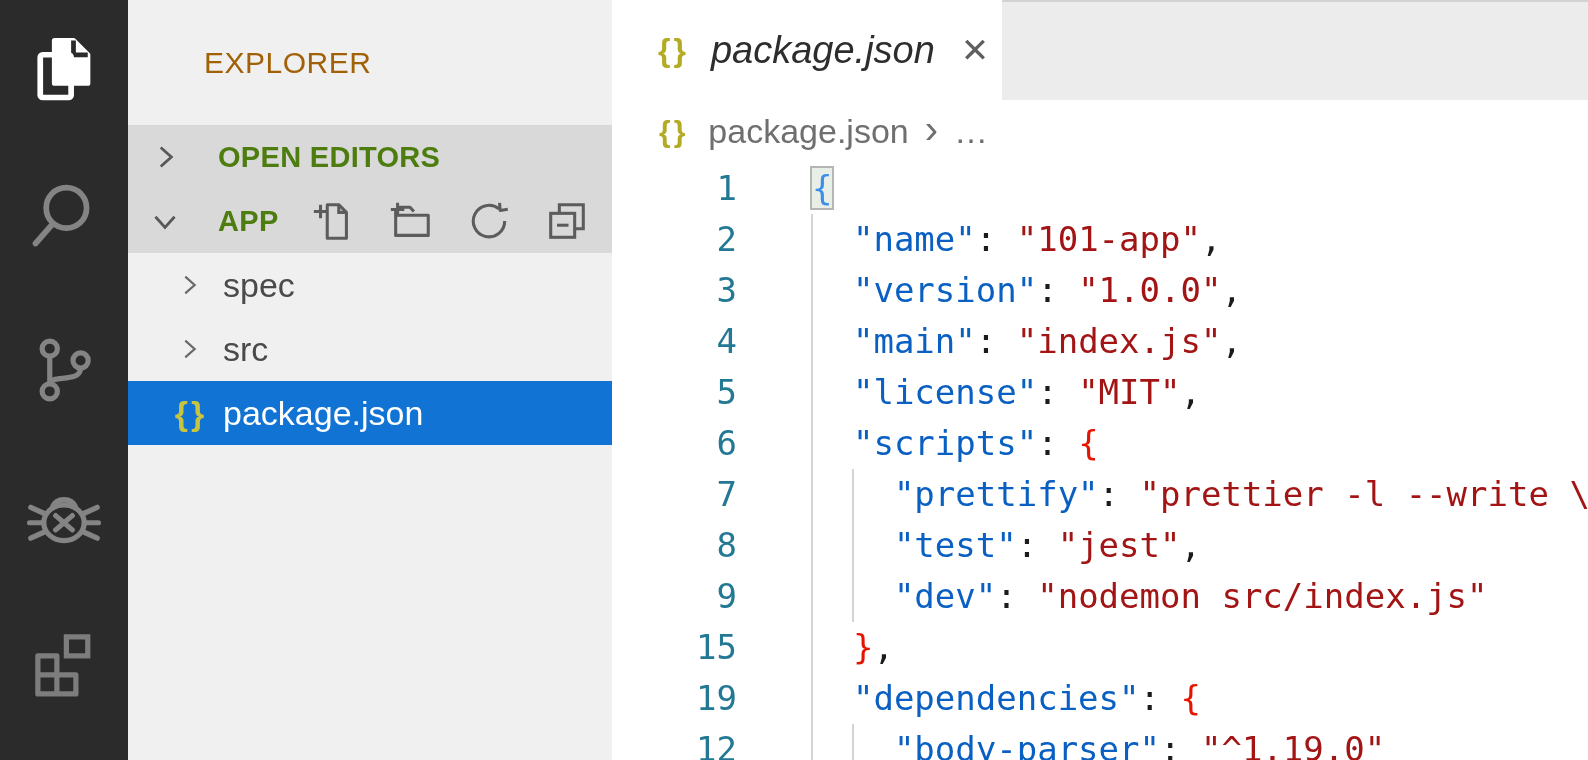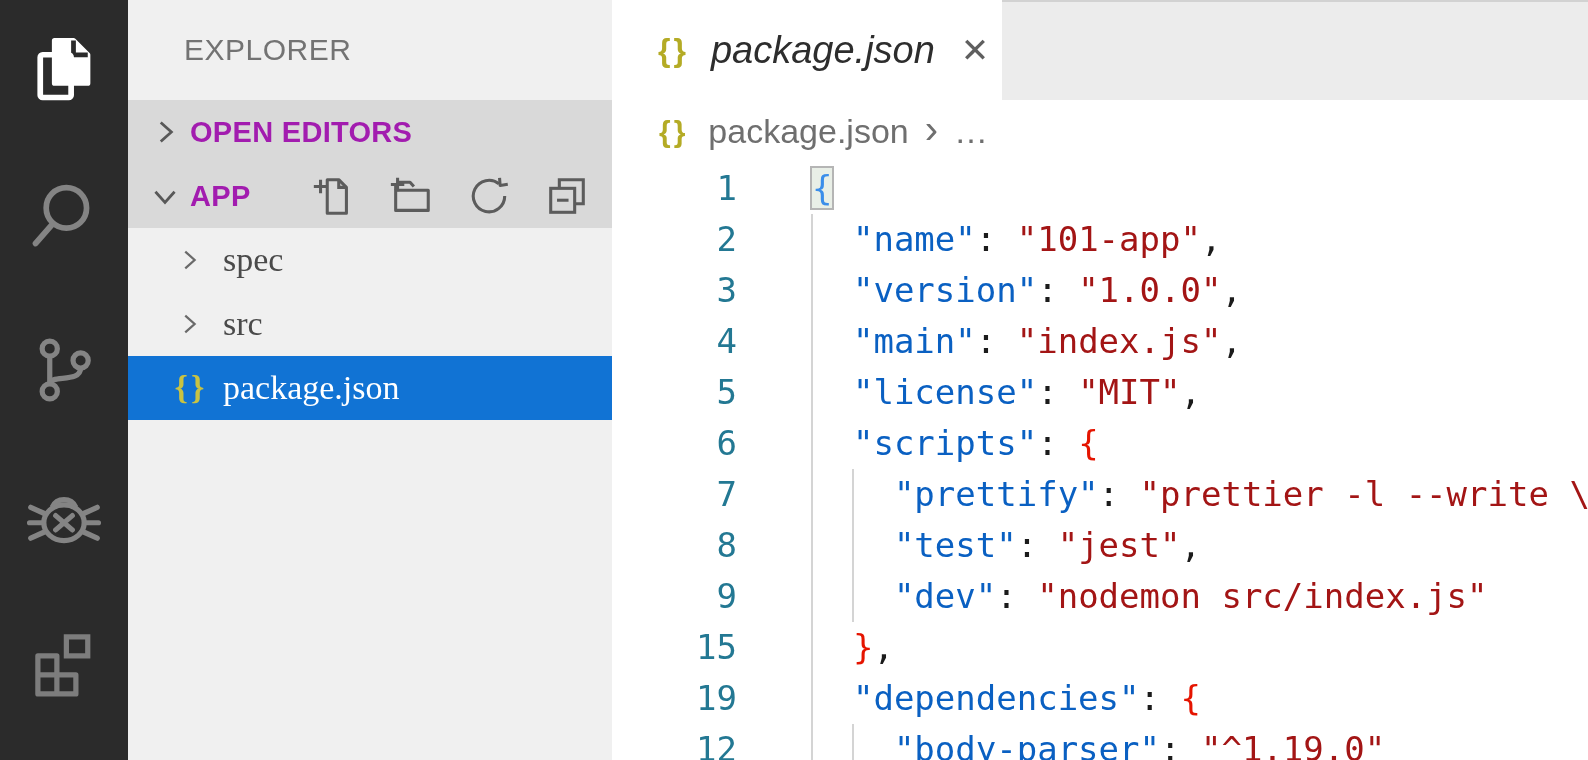--- a/index.html
+++ b/index.html
@@ -7,33 +7,33 @@
               font-family:"Liberation Sans","DejaVu Sans",sans-serif; }
   .root { position:relative; width:1588px; height:760px; display:flex; }
 
   
   .activitybar { width:128px; height:760px; background:#2b2b2b; position:relative; flex:none; }
   .ab-item { position:absolute; left:0; width:128px; height:110px; display:flex; align-items:center; justify-content:center; cursor:pointer; }
   .ab-item svg { width:76px; height:76px; }
 
   
   .sidebar { width:484px; height:760px; background:#f0f0f0; flex:none; display:flex; flex-direction:column; }
-  .sidebar-title { height:100px; display:flex; align-items:center; padding-left:56px;
-                   font-size:30px; color:#737373; letter-spacing:0.5px; }
+  .sidebar-title { height:125px; display:flex; align-items:center; padding-left:76px;
+                   font-size:30px; color:#a16207; letter-spacing:0.5px; }
   .sections { background:#d9d9d9; }
   .section-row { height:64px; display:flex; align-items:center; padding-left:20px; cursor:pointer; }
   .section-chev { width:34px; height:34px; margin-right:8px; flex:none; }
   .section-chev svg { width:34px; height:34px; }
-  .section-label { font-size:29px; font-weight:700; color:#a21caf; letter-spacing:0.3px; }
+  .section-label { font-size:29px; font-weight:700; color:#4d7c0f; letter-spacing:0.3px;margin-left:28px; }
   .section-actions { margin-left:auto; display:flex; align-items:center; gap:32px; padding-right:22px; }
   .action-btn { width:46px; height:46px; cursor:pointer; }
   .action-btn svg { width:46px; height:46px; }
 
   .tree { }
-  .tree-row { height:64px; display:flex; align-items:center; cursor:pointer;font-family:Liberation Serif, serif; }
+  .tree-row { height:64px; display:flex; align-items:center; cursor:pointer; }
   .tree-chev { width:30px; height:30px; margin-left:46px; margin-right:19px; flex:none; }
   .tree-chev svg { width:30px; height:30px; }
   .tree-icon { width:46px; margin-left:40px; margin-right:9px; flex:none; text-align:center; }
   .json-glyph { font-size:34px; font-weight:700; color:#b4ab25; letter-spacing:3px; }
   .tree-label { font-size:34px; color:#4a4a4a; }
   .tree-row.selected { background:#1173d4; }
   .tree-row.selected .tree-label { color:#ffffff; }
   .tree-row.selected .json-glyph { color:#c9c342; }
 
   

